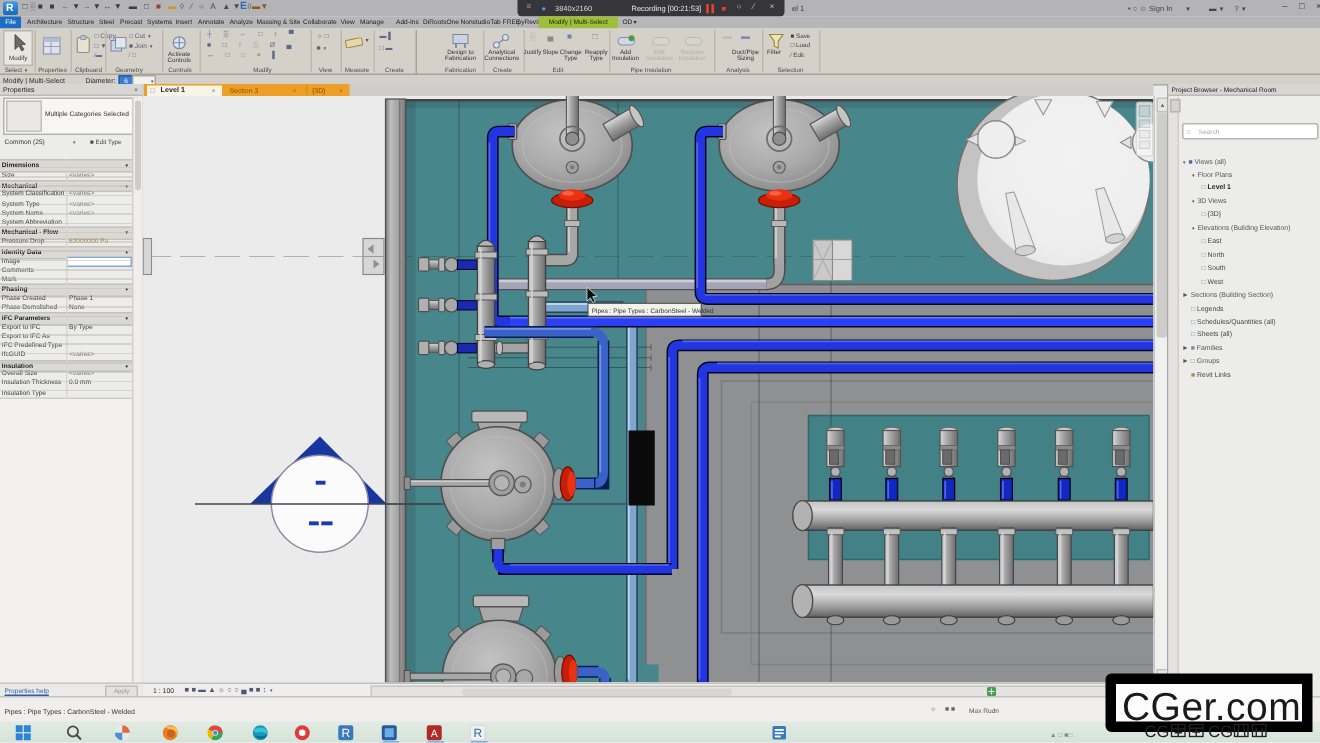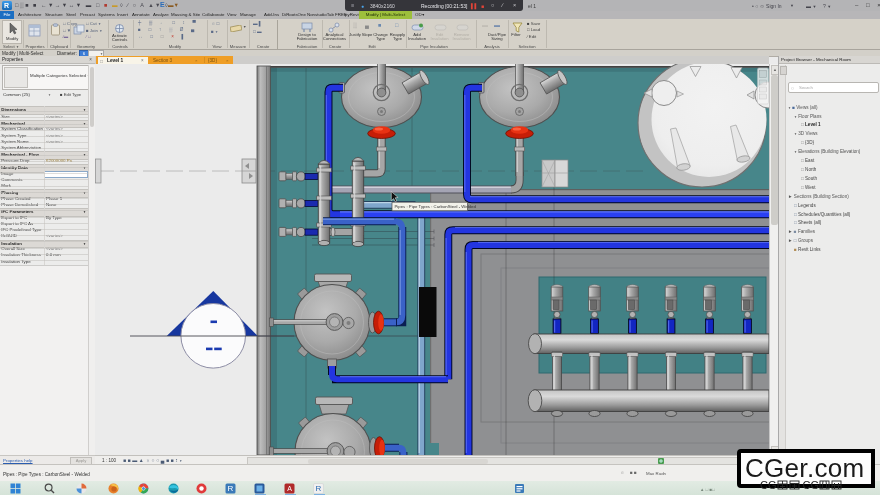--- a/index.html
+++ b/index.html
@@ -776,21 +776,21 @@
   <div class="abs" style="left:314px;top:13px;width:11px;height:1.5px;background:#7ab0e0;"></div>
   <svg class="tico" style="left:514px;" viewBox="0 0 11 11">
       <rect x="1" y="1" width="9" height="9" rx="1" fill="#3a7ab8"></rect>
       <rect x="2.5" y="3" width="6" height="1.2" fill="#fff"></rect>
       <rect x="2.5" y="5.2" width="6" height="1.2" fill="#fff"></rect>
       <rect x="2.5" y="7.4" width="4" height="1.2" fill="#fff"></rect>
     </svg>
 </div>
 <div class="abs" style="left:700px;top:487px;width:36px;height:7px;font-size:4.4px;color:#7a8a7e;">▲ □ ■□</div>
 
-<div class="abs" id="wmark" style="left:737px;top:449px;width:138px;height:39px;background:#fdfdfd;border:4px solid #000000;border-radius:4px 0 0 4px;box-sizing:border-box;">
+<div class="abs" id="wmark" style="left:737px;top:449px;width:138px;height:39px;background:#fdfdfd;border:7px solid #000000;border-radius:4px 0 0 4px;box-sizing:border-box;">
   <div class="tx" style="left:4px;top:0px;font-size:26px;color:#1a1a1a;letter-spacing:0.3px;">CGer.com</div>
   <div class="tx" style="left:19px;top:26px;font-size:11px;color:#222;">CG<svg width="23" height="10" style="vertical-align:-1px;">
         <g stroke="#222" stroke-width="0.9" fill="none">
           <rect x="1" y="1" width="9" height="8"></rect>
           <line x1="1" y1="4" x2="10" y2="4"></line>
           <line x1="5.5" y1="1" x2="5.5" y2="9"></line>
           <line x1="3" y1="6.5" x2="8" y2="6.5"></line>
           <rect x="13" y="1" width="9" height="8"></rect>
           <line x1="13" y1="3.5" x2="22" y2="3.5"></line>
           <line x1="17.5" y1="3.5" x2="17.5" y2="9"></line>

